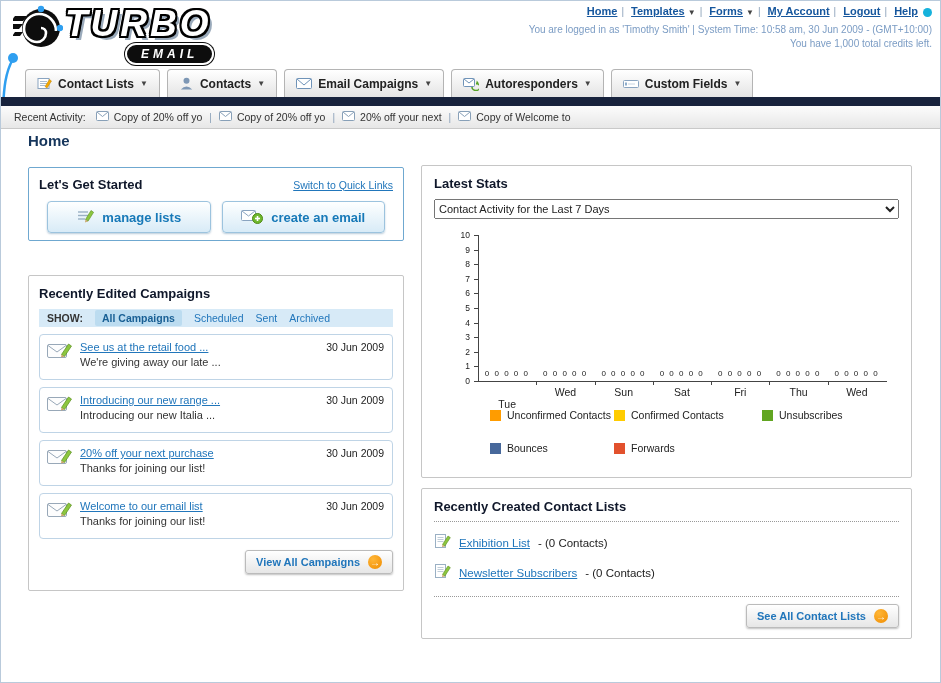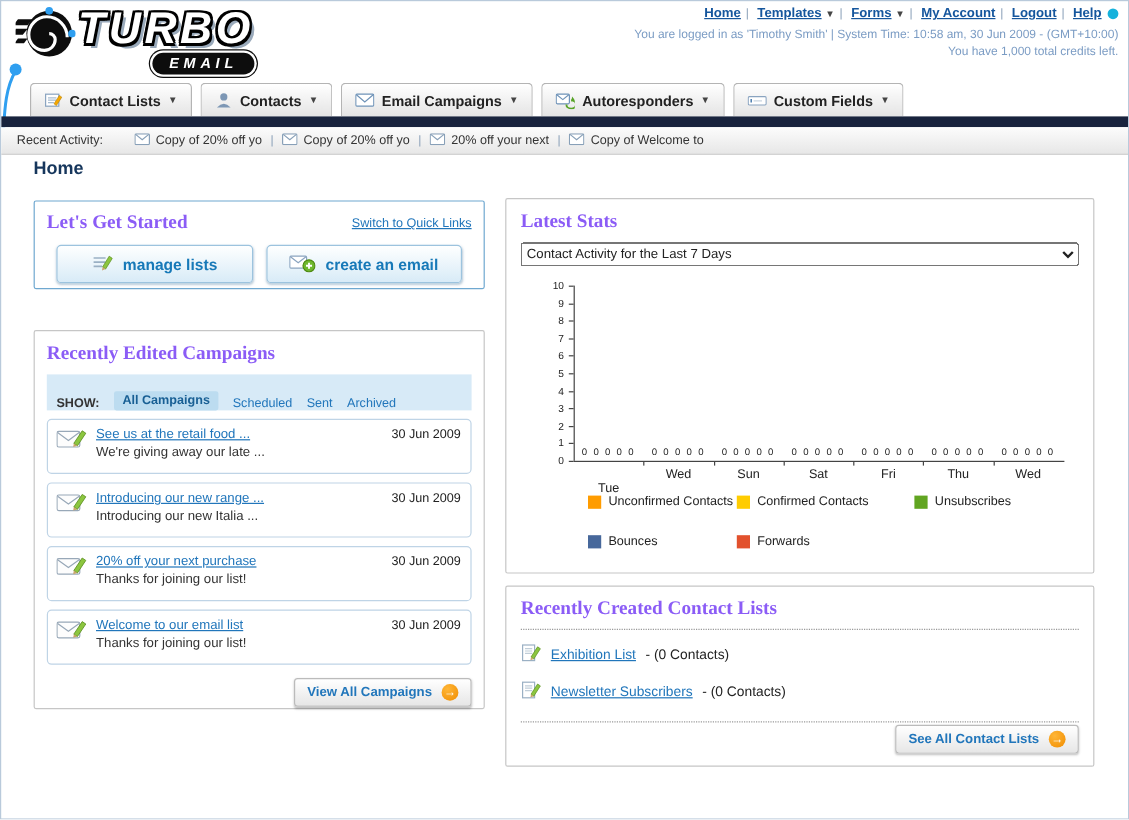--- a/index.html
+++ b/index.html
@@ -25,39 +25,39 @@
   .help-dot{display:inline-block;width:9px;height:9px;border-radius:50%;background:#16b2dc;margin-left:5px;vertical-align:middle;}
 
   
   .main-nav{position:absolute;left:24px;top:67px;height:29px;display:flex;gap:7px;align-items:flex-end;}
   .nav-tab{display:flex;align-items:center;gap:6px;height:27px;padding:0 11px;border:1px solid #b4b4b4;border-bottom:none;border-radius:4px 4px 0 0;background:linear-gradient(#ffffff,#e4e4e4);font-size:12px;font-weight:bold;color:#222;text-decoration:none;}
   .nav-icon{display:inline-flex;}
   .dark-bar{position:absolute;left:0;top:96px;width:100%;height:9px;background:#18233d;}
 
   
   .activity-bar{position:absolute;left:0;top:105px;width:100%;height:23px;background:linear-gradient(#fcfcfc,#e7e7e7);border-bottom:1px solid #c9c9c9;display:flex;align-items:center;padding-left:13px;box-sizing:border-box;font-size:10.5px;color:#333;}
-  .act-label{margin-right:26px;}
+  .act-label{margin-right:10px;}
   .activity-item{display:flex;align-items:center;gap:5px;color:#333;text-decoration:none;}
   .activity-bar .pipe{margin:0 7px;}
 
   
   .home-title{position:absolute;left:27px;top:131px;font-size:15px;font-weight:bold;color:#16365c;}
   .panel{position:absolute;background:#fff;border:1px solid #c6c6c6;border-radius:2px;box-sizing:border-box;}
-  .panel-title{font-size:16px;font-weight:bold;color:#8b5cf6;font-family:Liberation Serif, serif;}
+  .panel-title{font-size:13px;font-weight:bold;color:#0f172a;}
 
   
   .get-started{left:27px;top:166px;width:376px;height:74px;border-color:#6fa8d0;padding:9px 10px;}
   .gs-head{display:flex;justify-content:space-between;align-items:center;}
   .switch-link{font-size:10.5px;color:#2176bb;text-decoration:underline;}
   .gs-btn-row{display:flex;gap:11px;margin:9px 8px 0 8px;}
   .gs-btn{flex:1;height:30px;border:1px solid #9cc3de;border-radius:4px;background:linear-gradient(#feffff,#d8ebf7);box-shadow:0 1px 2px rgba(100,140,170,.45);display:flex;align-items:center;justify-content:center;gap:8px;color:#1779b8;font-size:13px;font-weight:bold;text-decoration:none;}
 
   
   .campaigns{left:27px;top:274px;width:376px;height:316px;padding:10px;}
-  .show-bar{margin-top:8px;height:30px;background:#d7eaf7;display:flex;align-items:flex-end;gap:12px;padding:0 8px;font-size:10.5px;}
+  .show-bar{margin-top:8px;height:18px;background:#d7eaf7;display:flex;align-items:center;gap:12px;padding:0 8px;font-size:10.5px;}
   .show-label{font-weight:bold;color:#333;}
   .show-tab{color:#2176bb;text-decoration:none;}
   .show-tab.active{background:#bcdcf0;padding:2px 7px;border-radius:2px;font-weight:bold;color:#185f94;}
   .camp-row{position:relative;border:1px solid #bfd4e6;border-radius:4px;margin-top:7px;padding:6px 8px 6px 7px;display:flex;gap:7px;align-items:flex-start;min-height:32px;}
   .camp-title{display:block;color:#2176bb;font-size:11px;text-decoration:underline;}
   .camp-sub{color:#333;font-size:11px;margin-top:3px;}
   .camp-date{position:absolute;right:8px;top:6px;font-size:10.5px;color:#222;}
   .view-all-wrap{text-align:right;margin-top:11px;}
 
   

